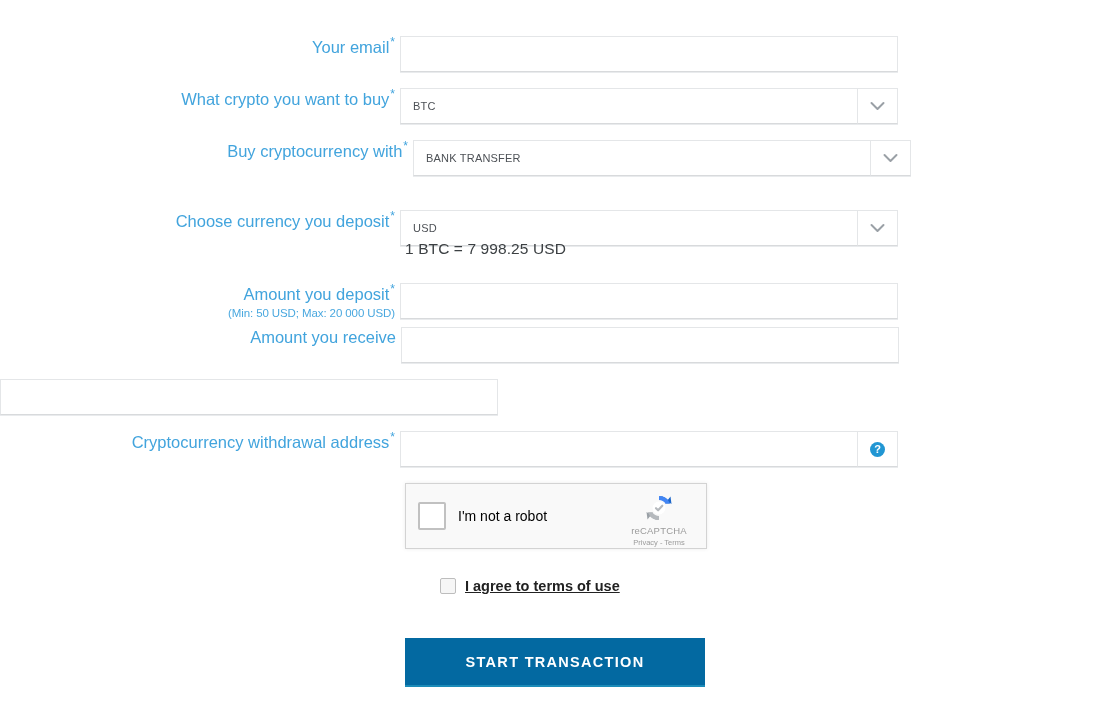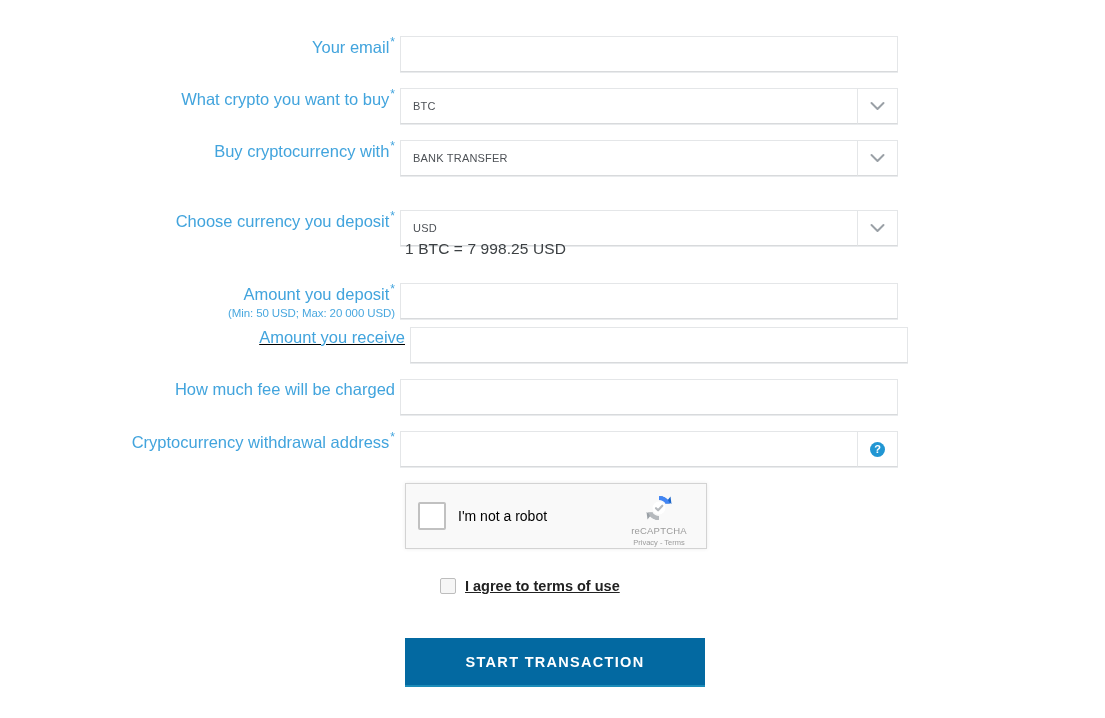--- a/index.html
+++ b/index.html
@@ -276,21 +276,21 @@
         <div class="selbox">BTC</div>
         <div class="selarrow">
           <svg width="15" height="10" viewBox="0 0 15 10">
               <path d="M1.5 2 L7.5 8 L13.5 2" stroke="#9aa0a6" stroke-width="2" fill="none" stroke-linecap="round" stroke-linejoin="round"></path>
             </svg>
         </div>
       </div>
     </div>
   </div>
 
-  <div class="row" style="left:0; top:140px;">
+  <div class="row" style="left:13px; top:140px;">
     <div class="label"><span>Buy cryptocurrency with</span><span class="req">*</span></div>
     <div class="field-col">
       <div class="selwrap">
         <div class="selbox">BANK TRANSFER</div>
         <div class="selarrow">
           <svg width="15" height="10" viewBox="0 0 15 10">
               <path d="M1.5 2 L7.5 8 L13.5 2" stroke="#9aa0a6" stroke-width="2" fill="none" stroke-linecap="round" stroke-linejoin="round"></path>
             </svg>
         </div>
       </div>
@@ -313,29 +313,28 @@
 
   <div class="rate-text">1 BTC = 7 998.25 USD</div>
 
   <div class="row" style="left:0; top:283px;">
     <div class="label"><span>Amount you deposit</span><span class="req">*</span><span class="hint">(Min: 50 USD; Max: 20 000 USD)</span></div>
     <div class="field-col">
       <input class="txtinput" type="text" placeholder="" style="">
     </div>
   </div>
 
-  <div class="row" style="left:10px; top:327px;text-decoration:underline;">
+  <div class="row" style="left:1px; top:327px;">
     <div class="label">Amount you receive</div>
     <div class="field-col">
       <input class="txtinput" type="text" placeholder="" style="">
     </div>
   </div>
 
   <div class="row" style="left:0; top:379px;">
-    <div class="label">How much fee will be charged</div>
     <div class="field-col">
       <input class="txtinput" type="text" placeholder="" style="">
     </div>
   </div>
 
   <div class="row" style="left:0; top:431px;">
     <div class="label"><span>Cryptocurrency withdrawal address</span><span class="req">*</span></div>
     <div class="field-col">
       <div class="addr-wrap">
         <input class="addr-input" type="text" placeholder="" style="">

